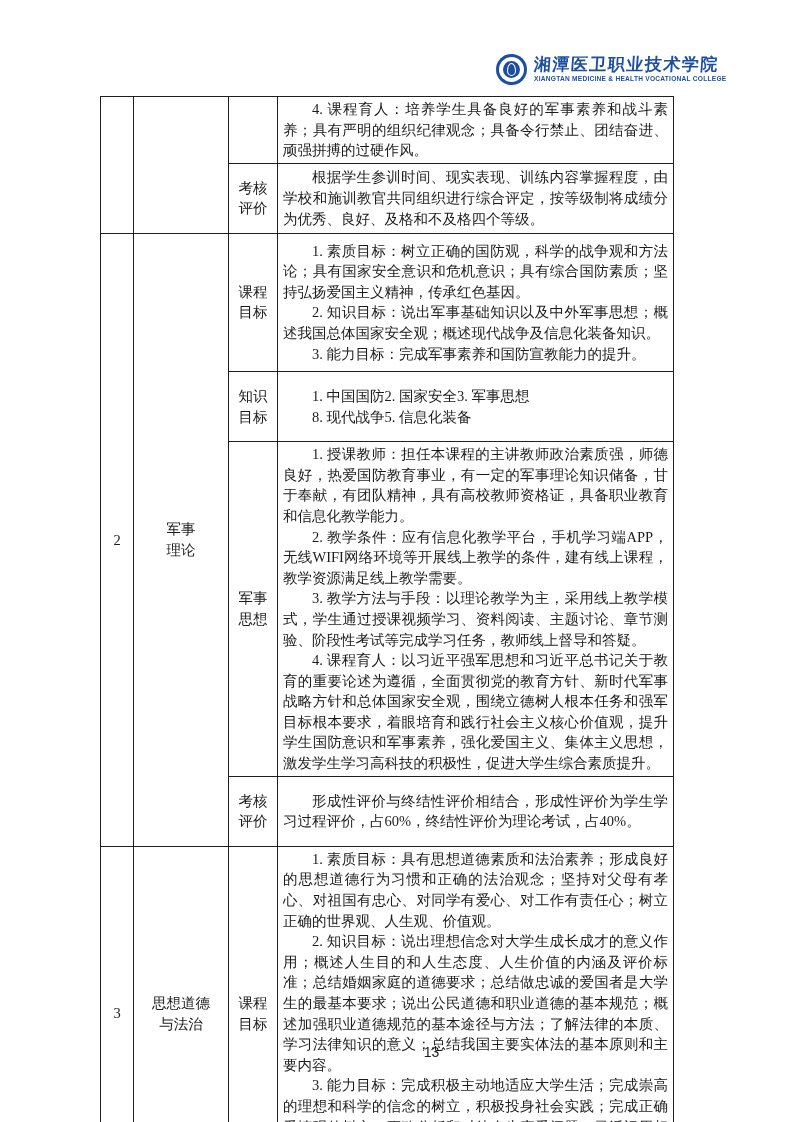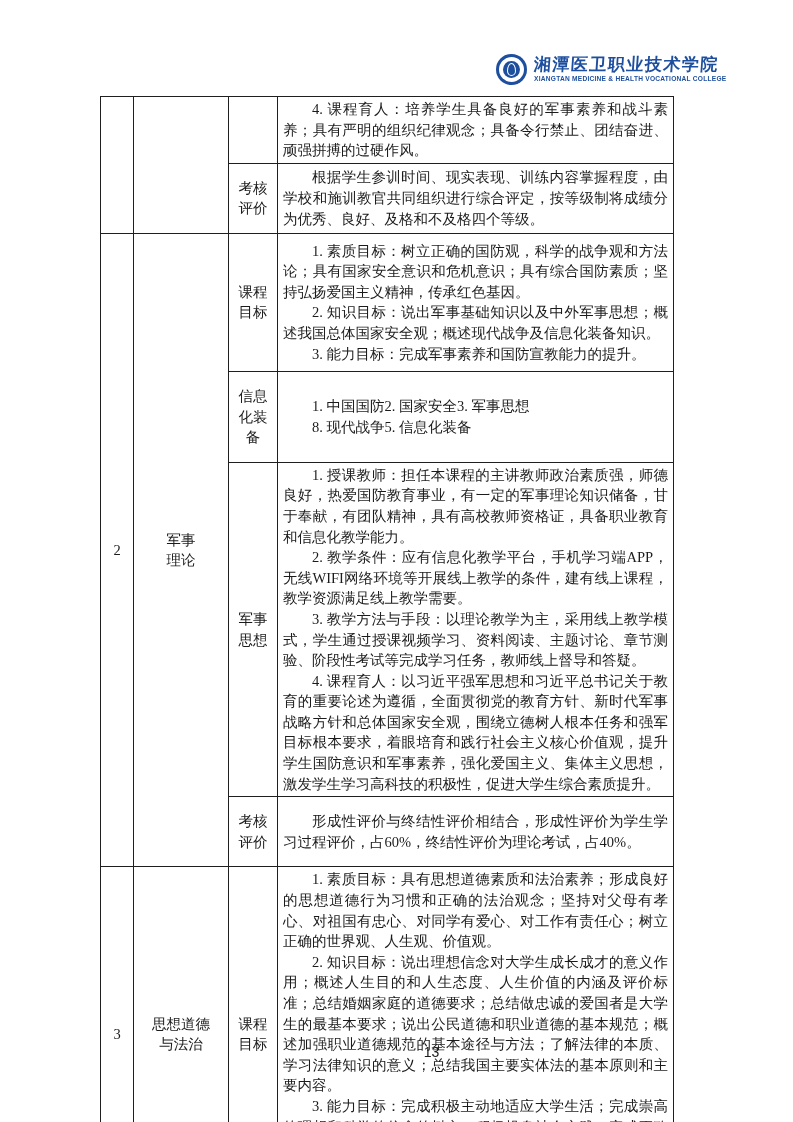--- a/index.html
+++ b/index.html
@@ -114,21 +114,21 @@
         <div class="wrapbox w2">课程目标</div>
       </td>
       <td>
         <p>1. 素质目标：树立正确的国防观，科学的战争观和方法论；具有国家安全意识和危机意识；具有综合国防素质；坚持弘扬爱国主义精神，传承红色基因。</p>
         <p>2. 知识目标：说出军事基础知识以及中外军事思想；概述我国总体国家安全观；概述现代战争及信息化装备知识。</p>
         <p>3. 能力目标：完成军事素养和国防宣教能力的提升。</p>
       </td>
     </tr>
     <tr class="h51">
       <td class="lblcell">
-        <div class="wrapbox w2">信息化装备</div>
+        <div class="wrapbox w2">知识目标</div>
       </td>
       <td>
         <p>1. 中国国防2. 国家安全3. 军事思想</p>
         <p>8. 现代战争5. 信息化装备</p>
       </td>
     </tr>
     <tr class="h298">
       <td class="lblcell">
         <div class="wrapbox w2">军事思想</div>
       </td>

